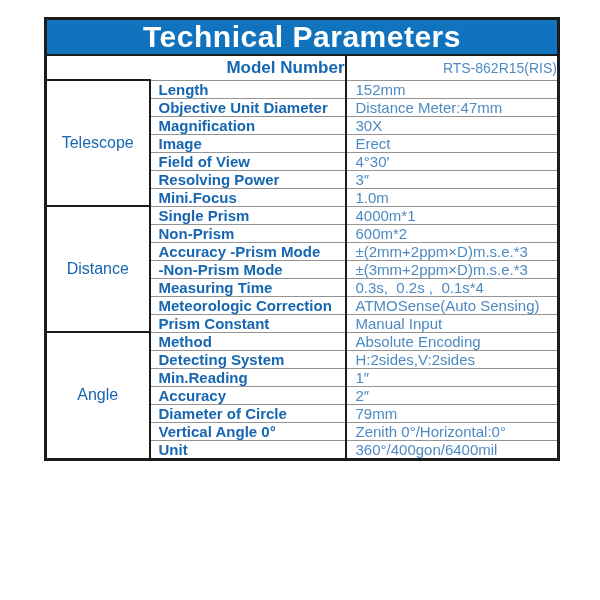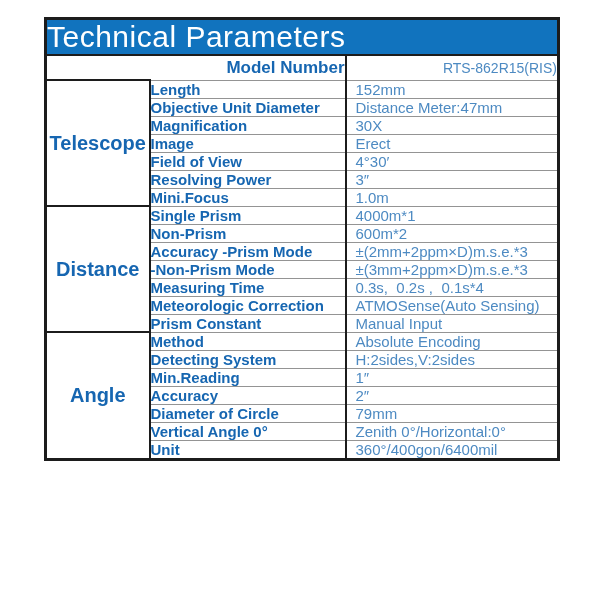--- a/index.html
+++ b/index.html
@@ -33,52 +33,54 @@
   td {
     padding: 0;
     box-sizing: border-box;
     vertical-align: middle;
     overflow: hidden;
   }
   .title-cell {
     height: 34px;
     background: var(--band-bg);
     color: var(--band-text);
-    font-weight: 400;
+    text-align: center;
+    font-weight: 700;
     font-size: 30px;
     letter-spacing: 0.5px;
     border-bottom: 2px solid var(--dark-line);
   }
   .model-row td { height: 25px; text-align: right; }
   .model-lab {
     font-weight: bold;
     font-size: 17px;
     color: var(--label-blue);
     text-align: center;
     border-right: 2px solid var(--dark-line);
   }
   .model-val {
     text-align: center;
     font-size: 14px;
     color: var(--value-blue);
   }
   td.cat {
     border-right: 2px solid var(--dark-line);
     text-align: center;
-    font-weight: bold;
-    font-size: 20px;
+    font-weight: normal;
+    font-size: 16px;
     color: var(--label-blue);
     background: #ffffff;
   }
   td.lab {
     height: 16px;
     border-right: 2px solid var(--dark-line);
     font-weight: bold;
     font-size: 15px;
     color: var(--label-blue);
+    padding-left: 8px;
     white-space: pre;
   }
   td.val {
     font-size: 15px;
     color: var(--value-blue);
     padding-left: 9px;
     white-space: pre;
   }
   tr.data-row td.lab, tr.data-row td.val { border-top: 1px solid var(--gray-line); }
   tr.section-start td { border-top: 2.5px solid var(--dark-line); }

